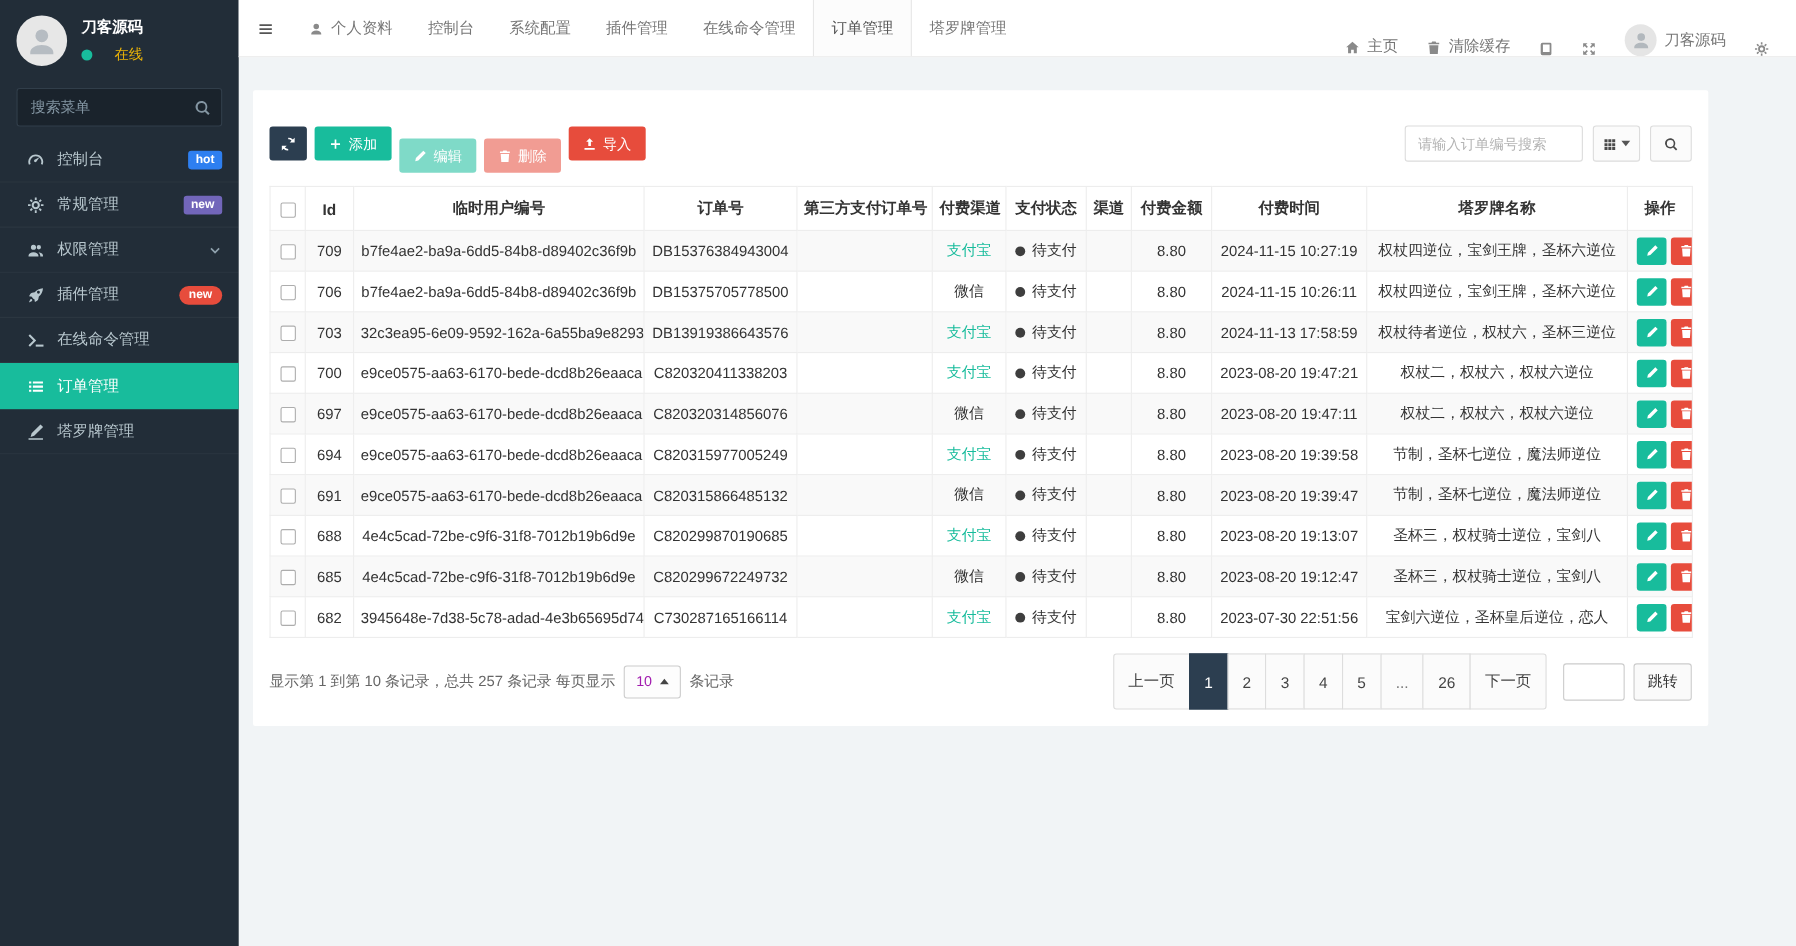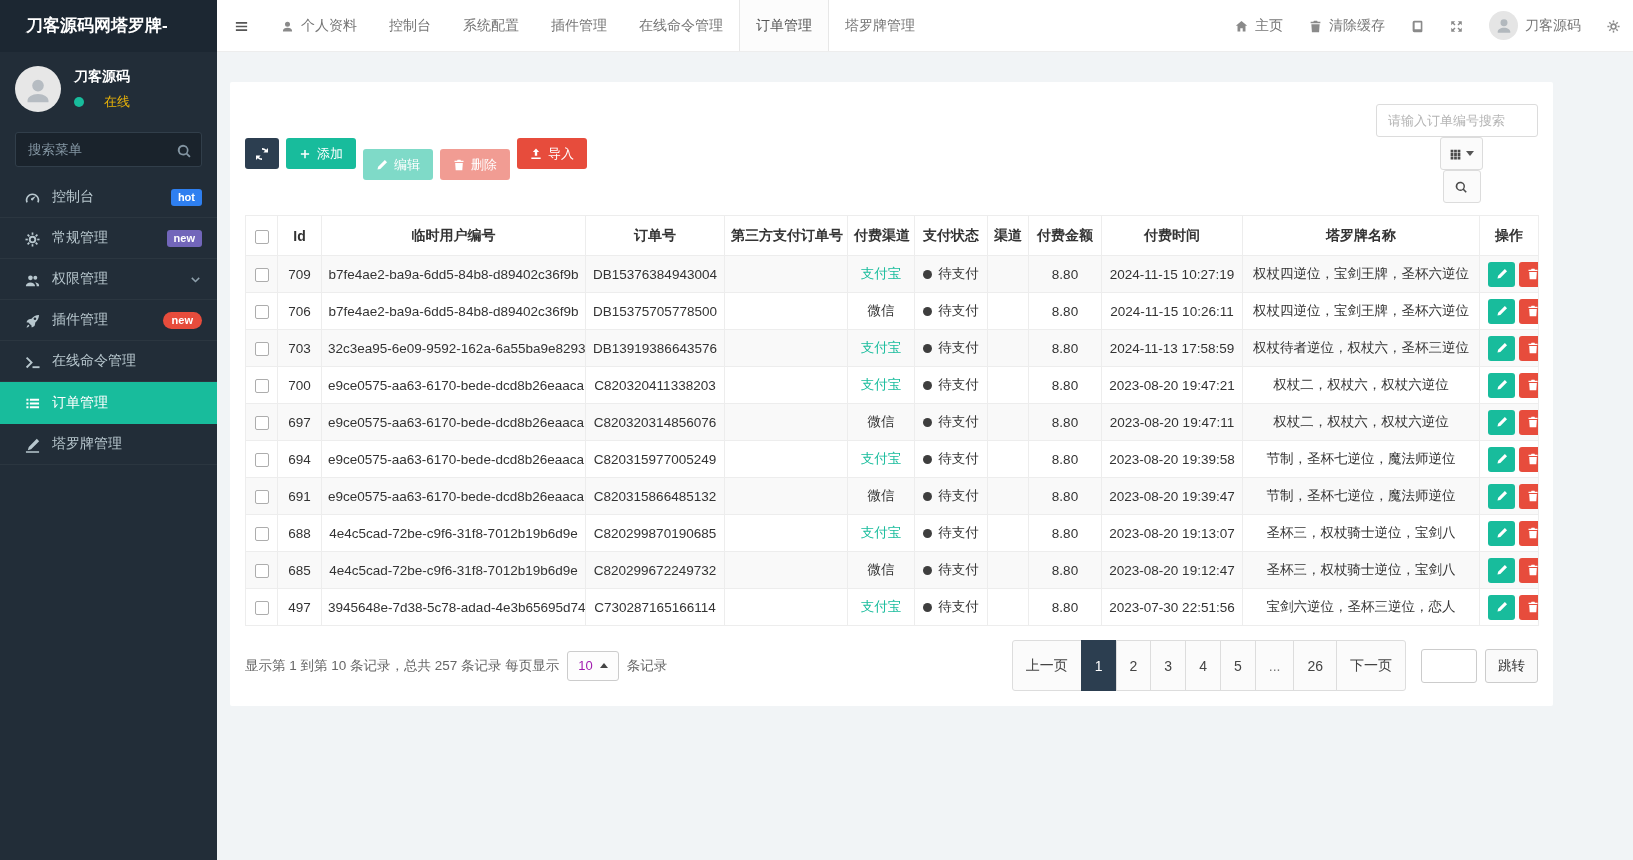--- a/index.html
+++ b/index.html
@@ -55,21 +55,21 @@
     display:flex; align-items:stretch; border-bottom:1px solid #ededed;
   }
   .hamburger { width:48px; display:flex; align-items:center; justify-content:center; color:#555; font-size:15px; cursor:pointer; }
   .nav-left { display:flex; align-items:stretch;justify-content:center; }
   .nav-item {
     display:flex; align-items:center; gap:7px; padding:0 16px; color:#767676; font-size:14px;
     cursor:pointer; white-space:nowrap;
   }
   .nav-item .ni-icon { font-size:13px; color:#8a8a8a; }
   .nav-item.active { background:#fcfcfc; border-left:1px solid #e7e7e7; border-right:1px solid #e7e7e7; color:#555; }
-  .nav-right { margin-left:auto; display:flex; align-items:center; }
+  .nav-right { margin-left:auto; display:flex; align-items:flex-end; padding-right:12px; }
   .nav-right .nav-item { padding:0 13px; }
   .nav-avatar {
     width:29px; height:29px; border-radius:50%; background:#e5e5e5; color:#b2b8bd;
     display:flex; align-items:center; justify-content:center; font-size:18px; overflow:hidden;
   }
 
   
   .content { position:absolute; left:217px; top:52px; right:0; bottom:0; }
   .panel {
     position:absolute; left:13px; top:30px; width:1323px; background:#fff;
@@ -78,21 +78,21 @@
   .toolbar { display:flex; align-items:center; }
   .btn {
     height:31px; border:none; border-radius:3px; color:#fff; font-size:13px; font-family:inherit;
     display:inline-flex; align-items:center; gap:6px; padding:0 13px; margin-right:7px; cursor:pointer; line-height:1;
   }
   .btn .b-icon { font-size:12px; }
   .btn-dark { background:#2c3e50; padding:0 11px; }
   .btn-success { background:#18bc9c; }
   .btn-danger { background:#e74c3c; }
   .btn.disabled { opacity:.55; cursor:default;margin-top:22px; }
-  .toolbar-right { margin-left:auto; display:flex; align-items:center;flex-direction:column; }
+  .toolbar-right { margin-left:auto; display:flex; align-items:center; }
   .search-input {
     width:162px; height:33px; border:1px solid #dcdcdc; border-radius:3px; padding:0 11px;
     font-size:13px; color:#333; outline:none; font-family:inherit;
   }
   .search-input::placeholder { color:#b4b4b4; }
   .icon-btn {
     height:33px; min-width:38px; border:1px solid #dcdcdc; background:#fbfbfb; border-radius:3px;
     margin-left:9px; display:inline-flex; align-items:center; justify-content:center; gap:4px;
     color:#4a4a4a; font-size:13px; cursor:pointer; padding:0 8px;
   }
@@ -140,21 +140,20 @@
   }
   .jump-btn {
     height:34px; padding:0 12px; margin-left:8px; border:1px solid #ccc; background:#fafafa;
     border-radius:3px; color:#333; font-size:13.5px; cursor:pointer; font-family:inherit;
   }
 </style>
 </head>
 <body>
 
 <div class="sidebar">
-  <div class="logo">刀客源码网塔罗牌-</div>
 
   <div class="user-panel">
     <div class="avatar-circle">
         <span><svg width="1em" height="1em" viewBox="0 0 16 16" fill="currentColor">
             <path d="M8 8.2a3.1 3.1 0 1 0 0-6.2 3.1 3.1 0 0 0 0 6.2zM8 9.6c-3.1 0-5.6 1.6-5.6 3.6v.8h11.2v-.8c0-2-2.5-3.6-5.6-3.6z"></path>
           </svg></span>
       </div>
     <div>
       <div class="user-name">刀客源码</div>
       <div class="user-status">
@@ -593,30 +592,30 @@
                   <path d="M11.8 1.3l2.9 2.9-9 9L2 14l.8-3.7 9-9z"></path>
                 </svg>
               </button><button class="op-btn op-del">
                 <svg width="1em" height="1em" viewBox="0 0 16 16" fill="currentColor">
                   <path d="M6 1h4l.6 1.2H14v1.9H2V2.2h3.4L6 1zM2.9 5.2h10.2L12.4 15H3.6L2.9 5.2z"></path>
                 </svg>
               </button></td>
  </tr>
  <tr class="">
   <td><input type="checkbox" style=""></td>
-  <td>497</td>
+  <td>682</td>
   <td>3945648e-7d38-5c78-adad-4e3b65695d74</td>
   <td>C730287165166114</td>
   <td></td>
   <td><span class="channel-green">支付宝</span></td>
   <td><span class="status-dot"></span>待支付</td>
   <td></td>
   <td>8.80</td>
   <td>2023-07-30 22:51:56</td>
-  <td>宝剑六逆位，圣杯三逆位，恋人</td>
+  <td>宝剑六逆位，圣杯皇后逆位，恋人</td>
   <td><button class="op-btn op-edit">
                 <svg width="1em" height="1em" viewBox="0 0 16 16" fill="currentColor">
                   <path d="M11.8 1.3l2.9 2.9-9 9L2 14l.8-3.7 9-9z"></path>
                 </svg>
               </button><button class="op-btn op-del">
                 <svg width="1em" height="1em" viewBox="0 0 16 16" fill="currentColor">
                   <path d="M6 1h4l.6 1.2H14v1.9H2V2.2h3.4L6 1zM2.9 5.2h10.2L12.4 15H3.6L2.9 5.2z"></path>
                 </svg>
               </button></td>
  </tr>

